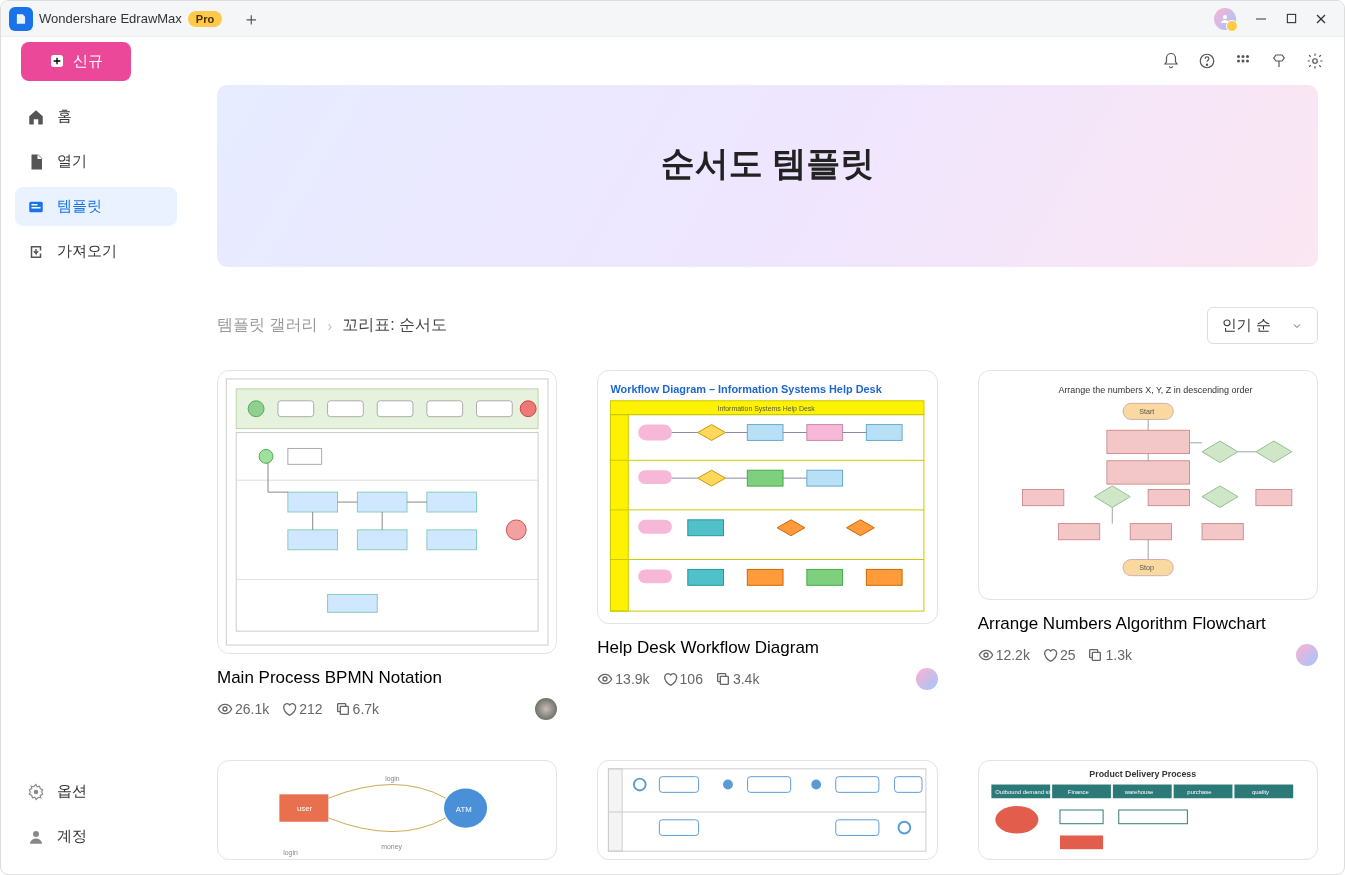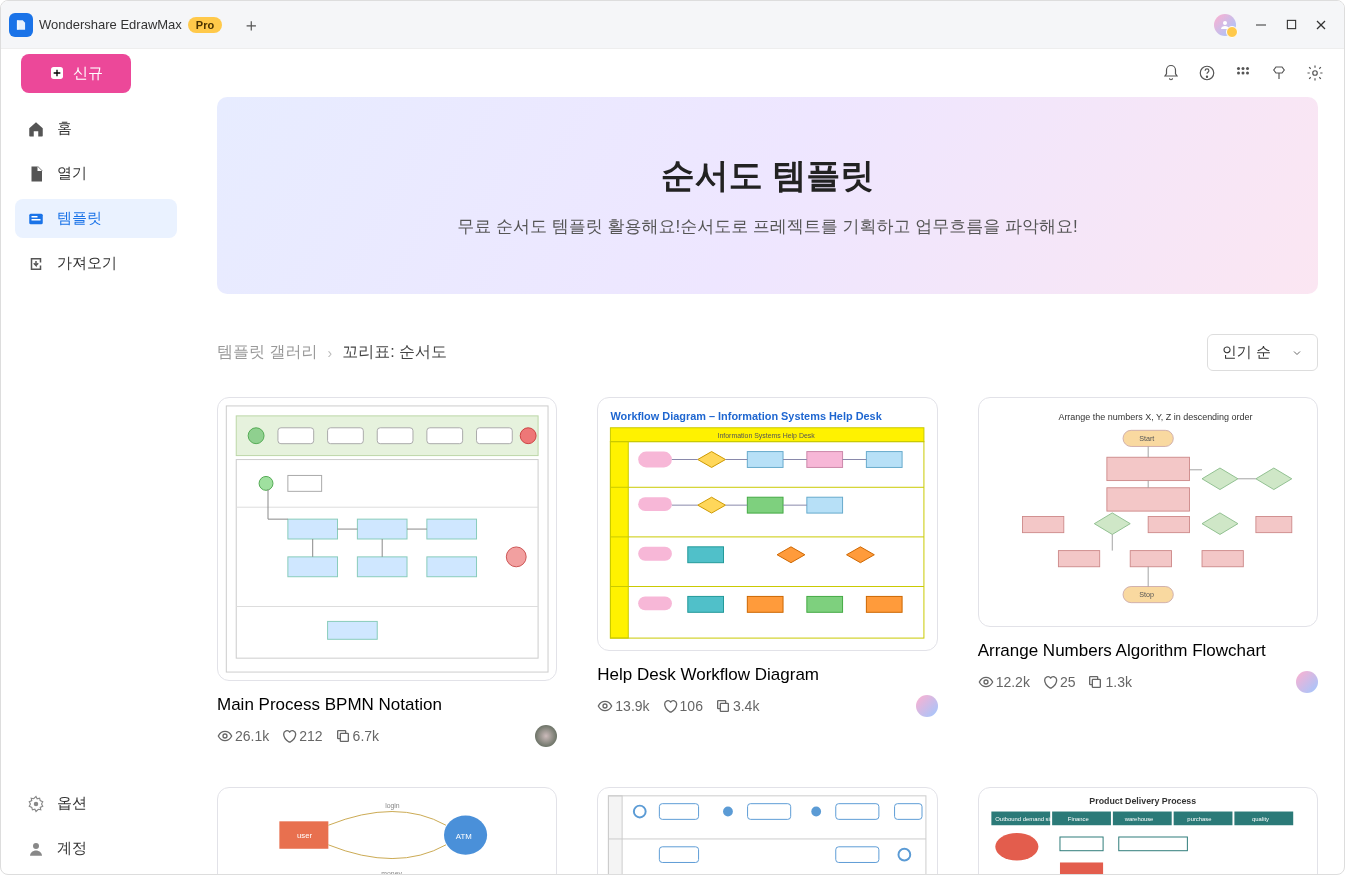--- a/index.html
+++ b/index.html
@@ -1,19 +1,19 @@
 <!DOCTYPE html>
 <html><head>
 <meta charset="utf-8">
 <style>
 * { margin:0; padding:0; box-sizing:border-box; font-family:"Segoe UI","Malgun Gothic",sans-serif; }
 body { background:#fff; width:1345px; height:875px; overflow:hidden; border:1px solid #ddd; border-radius:8px; }
 
 
-.titlebar { height:48px; display:flex; align-items:center; padding:0 8px; background:#f5f6f8; border-bottom:1px solid #eee; }
+.titlebar { height:36px; display:flex; align-items:center; padding:0 8px; background:#f5f6f8; border-bottom:1px solid #eee; }
 .app-logo { width:24px; height:24px; background:#1a73e8; border-radius:6px; display:flex; align-items:center; justify-content:center; margin-right:6px; }
 .app-logo svg { width:14px; height:14px; }
 .app-name { font-size:13px; color:#333; font-weight:500; }
 .pro-badge { background:#ffc94a; color:#4a3200; font-size:11px; font-weight:600; padding:2px 8px; border-radius:10px; margin-left:6px; }
 .newtab { margin-left:20px; color:#555; font-size:18px; cursor:pointer; }
 .spacer { flex:1; }
 .avatar-sm { width:22px; height:22px; border-radius:50%; background:linear-gradient(135deg,#ffb0cf,#9fc7ff); display:flex; align-items:center; justify-content:center; position:relative; margin-right:10px; }
 .avatar-sm::after { content:""; position:absolute; right:-2px; bottom:-2px; width:10px; height:10px; background:#ffc94a; border-radius:50%; border:1px solid #fff; }
 .winbtn { width:30px; height:28px; display:flex; align-items:center; justify-content:center; color:#333; cursor:pointer; font-size:12px; }
 
@@ -29,21 +29,21 @@
 .side-item { display:flex; align-items:center; gap:12px; padding:10px 12px; border-radius:8px; color:#333; font-size:15px; cursor:pointer; margin-bottom:6px; }
 .side-item.active { background:#eaf2ff; color:#1a73e8; }
 .side-item .ic { width:18px; display:flex; }
 .side-bottom { margin-top:auto; }
 
 .content { flex:1; overflow:auto; padding:0 26px 30px 26px; position:relative; }
 .content::-webkit-scrollbar { width:8px; }
 .content::-webkit-scrollbar-thumb { background:#d0d0d8; border-radius:4px; }
 
 .hero { background:linear-gradient(120deg,#e7ecff 0%,#eee6ff 50%,#fbe6f2 100%); border-radius:10px; padding:56px 30px; text-align:center; margin-bottom:40px; }
-.hero h1 { font-size:34px; color:#222; font-weight:700; margin-bottom:16px; }
+.hero h1 { font-size:34px; color:#222; font-weight:700; margin-bottom:24px; }
 .hero p { font-size:17px; color:#555; }
 
 .crumbrow { display:flex; align-items:center; margin-bottom:26px; }
 .crumb-a { color:#999; font-size:16px; }
 .crumb-sep { color:#bbb; margin:0 10px; font-size:14px; }
 .crumb-b { color:#444; font-size:16px; font-weight:500; }
 .sort-dd { border:1px solid #ddd; border-radius:6px; padding:8px 14px; display:flex; align-items:center; gap:20px; font-size:15px; color:#333; cursor:pointer; }
 
 .grid { display:grid; grid-template-columns:repeat(3,1fr); gap:40px 40px; }
 .card { display:flex; flex-direction:column; cursor:pointer; }
@@ -198,21 +198,20 @@
             </svg>
           </span>
         <span>계정</span>
       </div>
     </div>
   </div>
 
   <div class="content">
     <div class="hero">
       <h1>순서도 템플릿</h1>
-      <p>무료 순서도 템플릿 활용해요!순서도로 프레젝트를 기획하고 업무흐름을 파악해요!</p>
     </div>
 
     <div class="crumbrow">
       <span class="crumb-a">템플릿 갤러리</span>
       <span class="crumb-sep">›</span>
       <span class="crumb-b">꼬리표: 순서도</span>
       <div class="spacer"></div>
       <div class="sort-dd">
         <span>인기 순</span>
         <svg width="12" height="12" viewBox="0 0 24 24">

